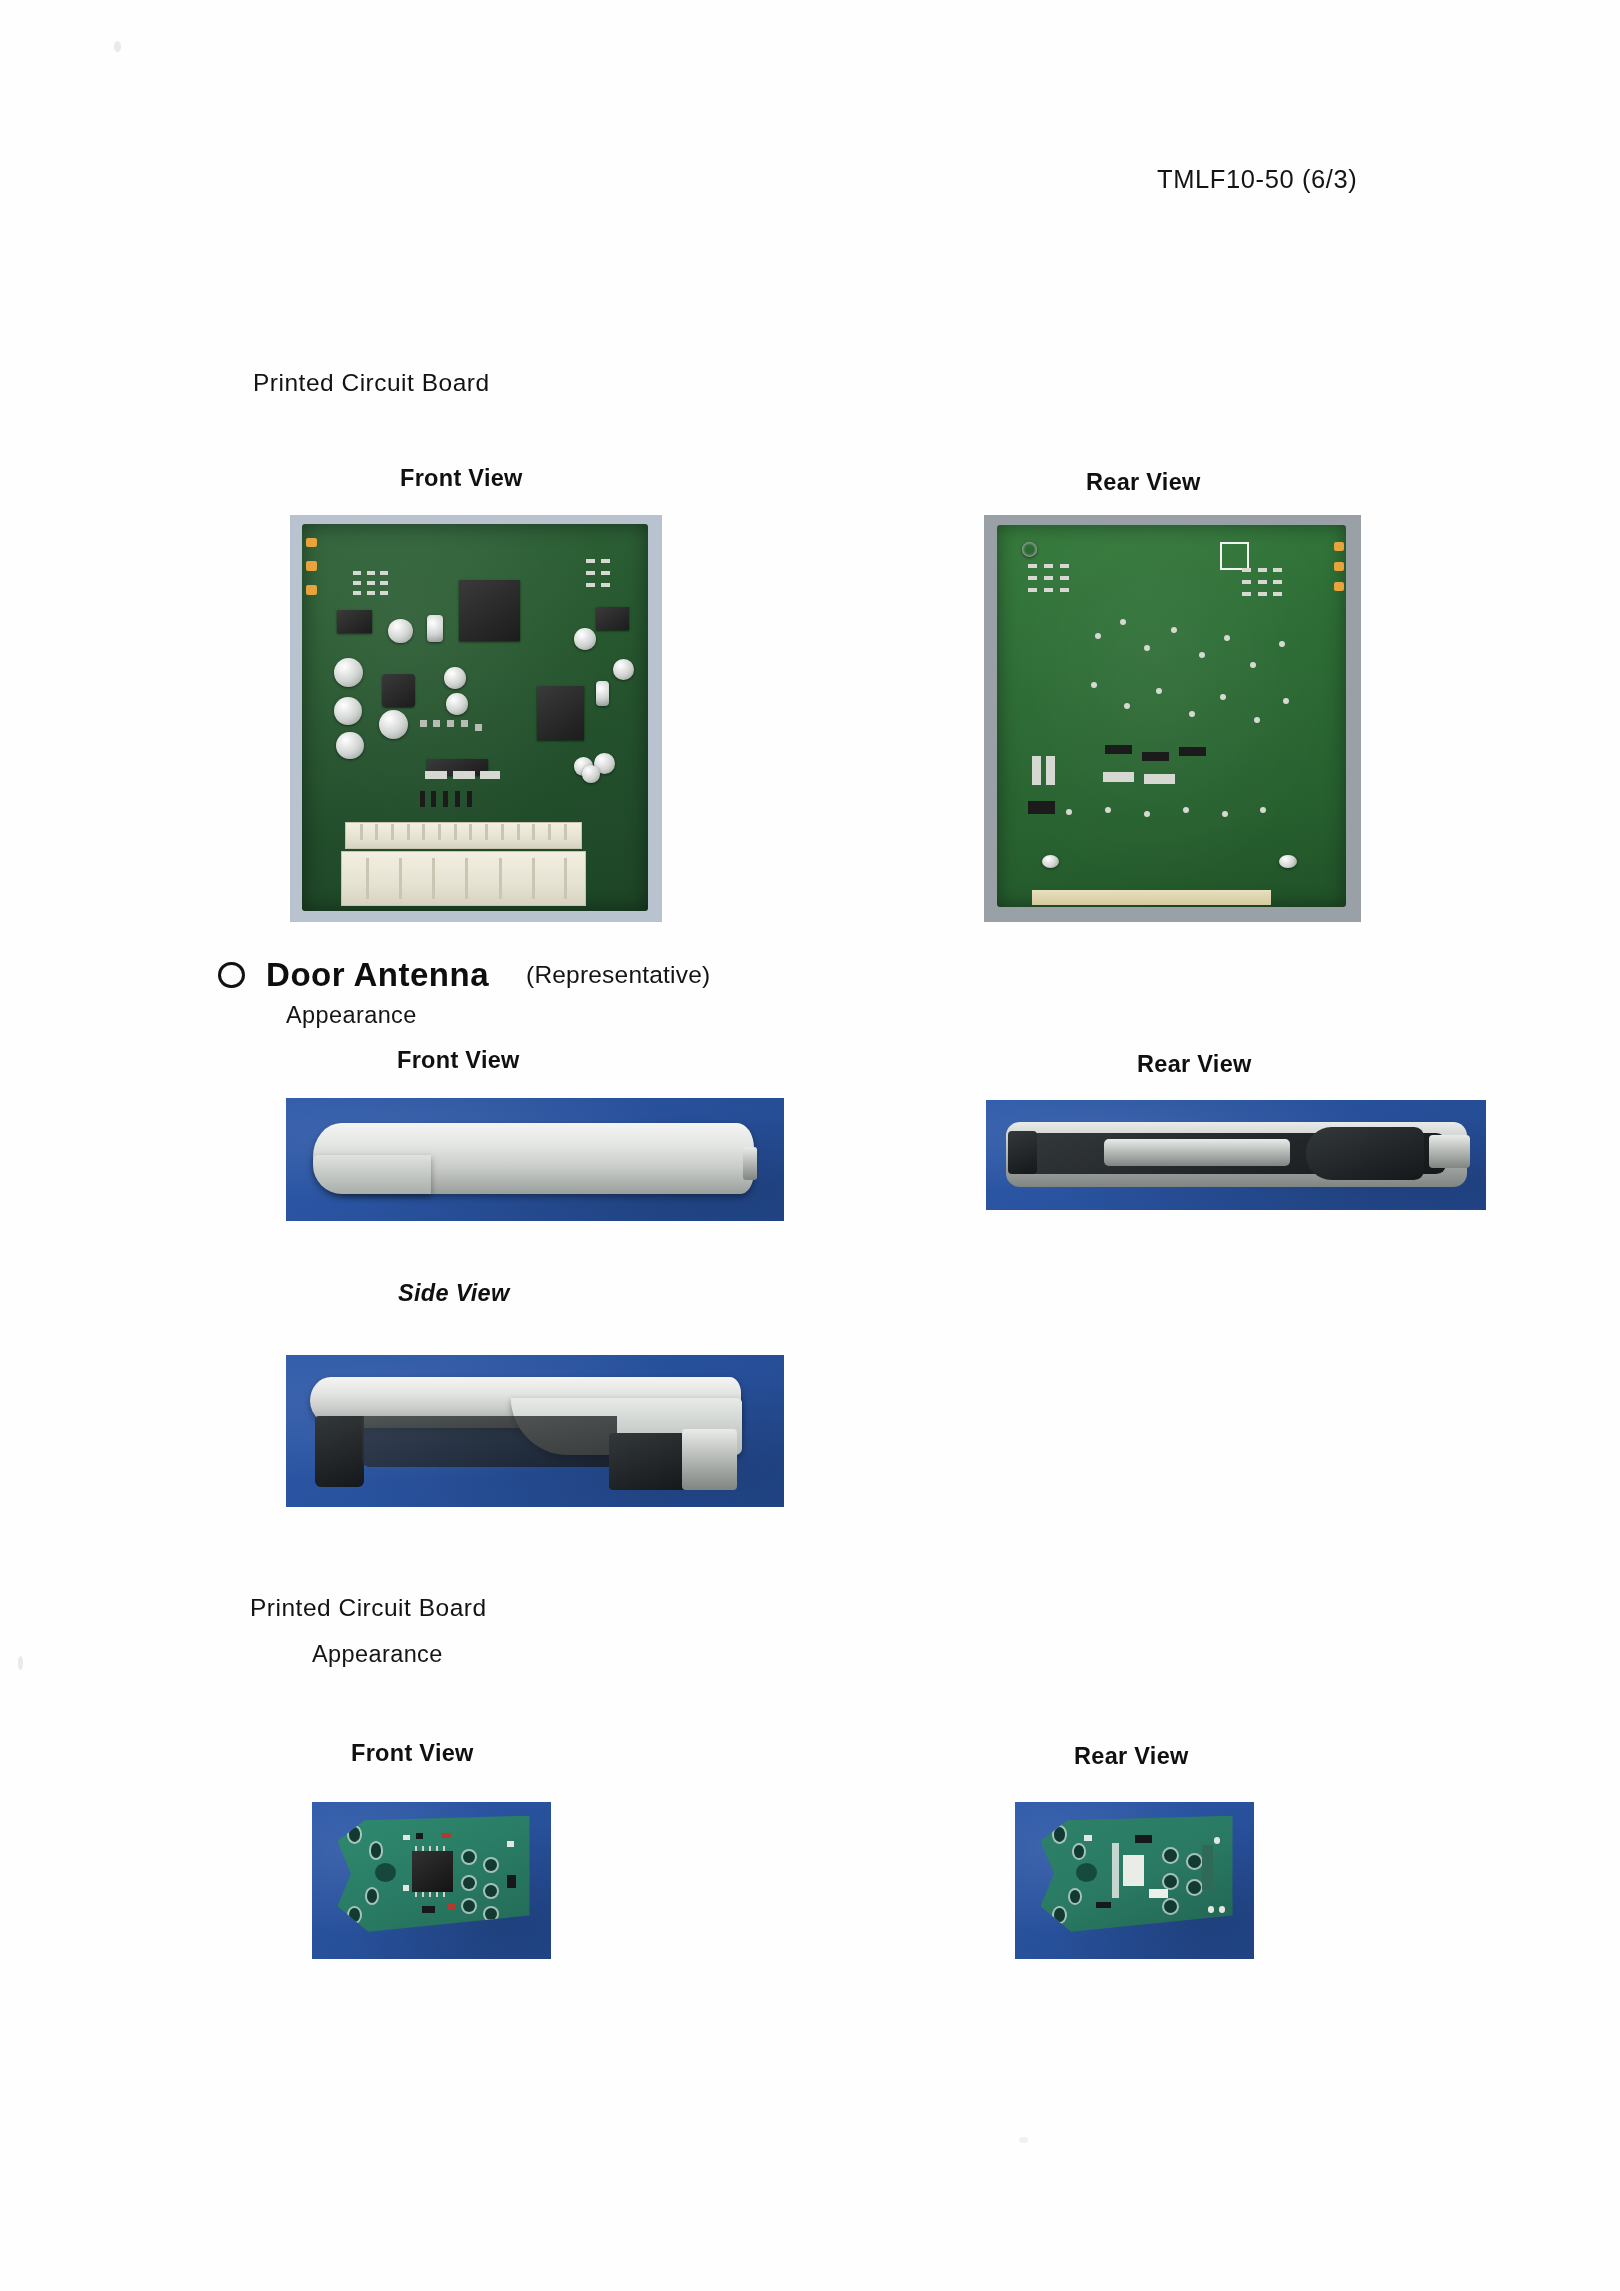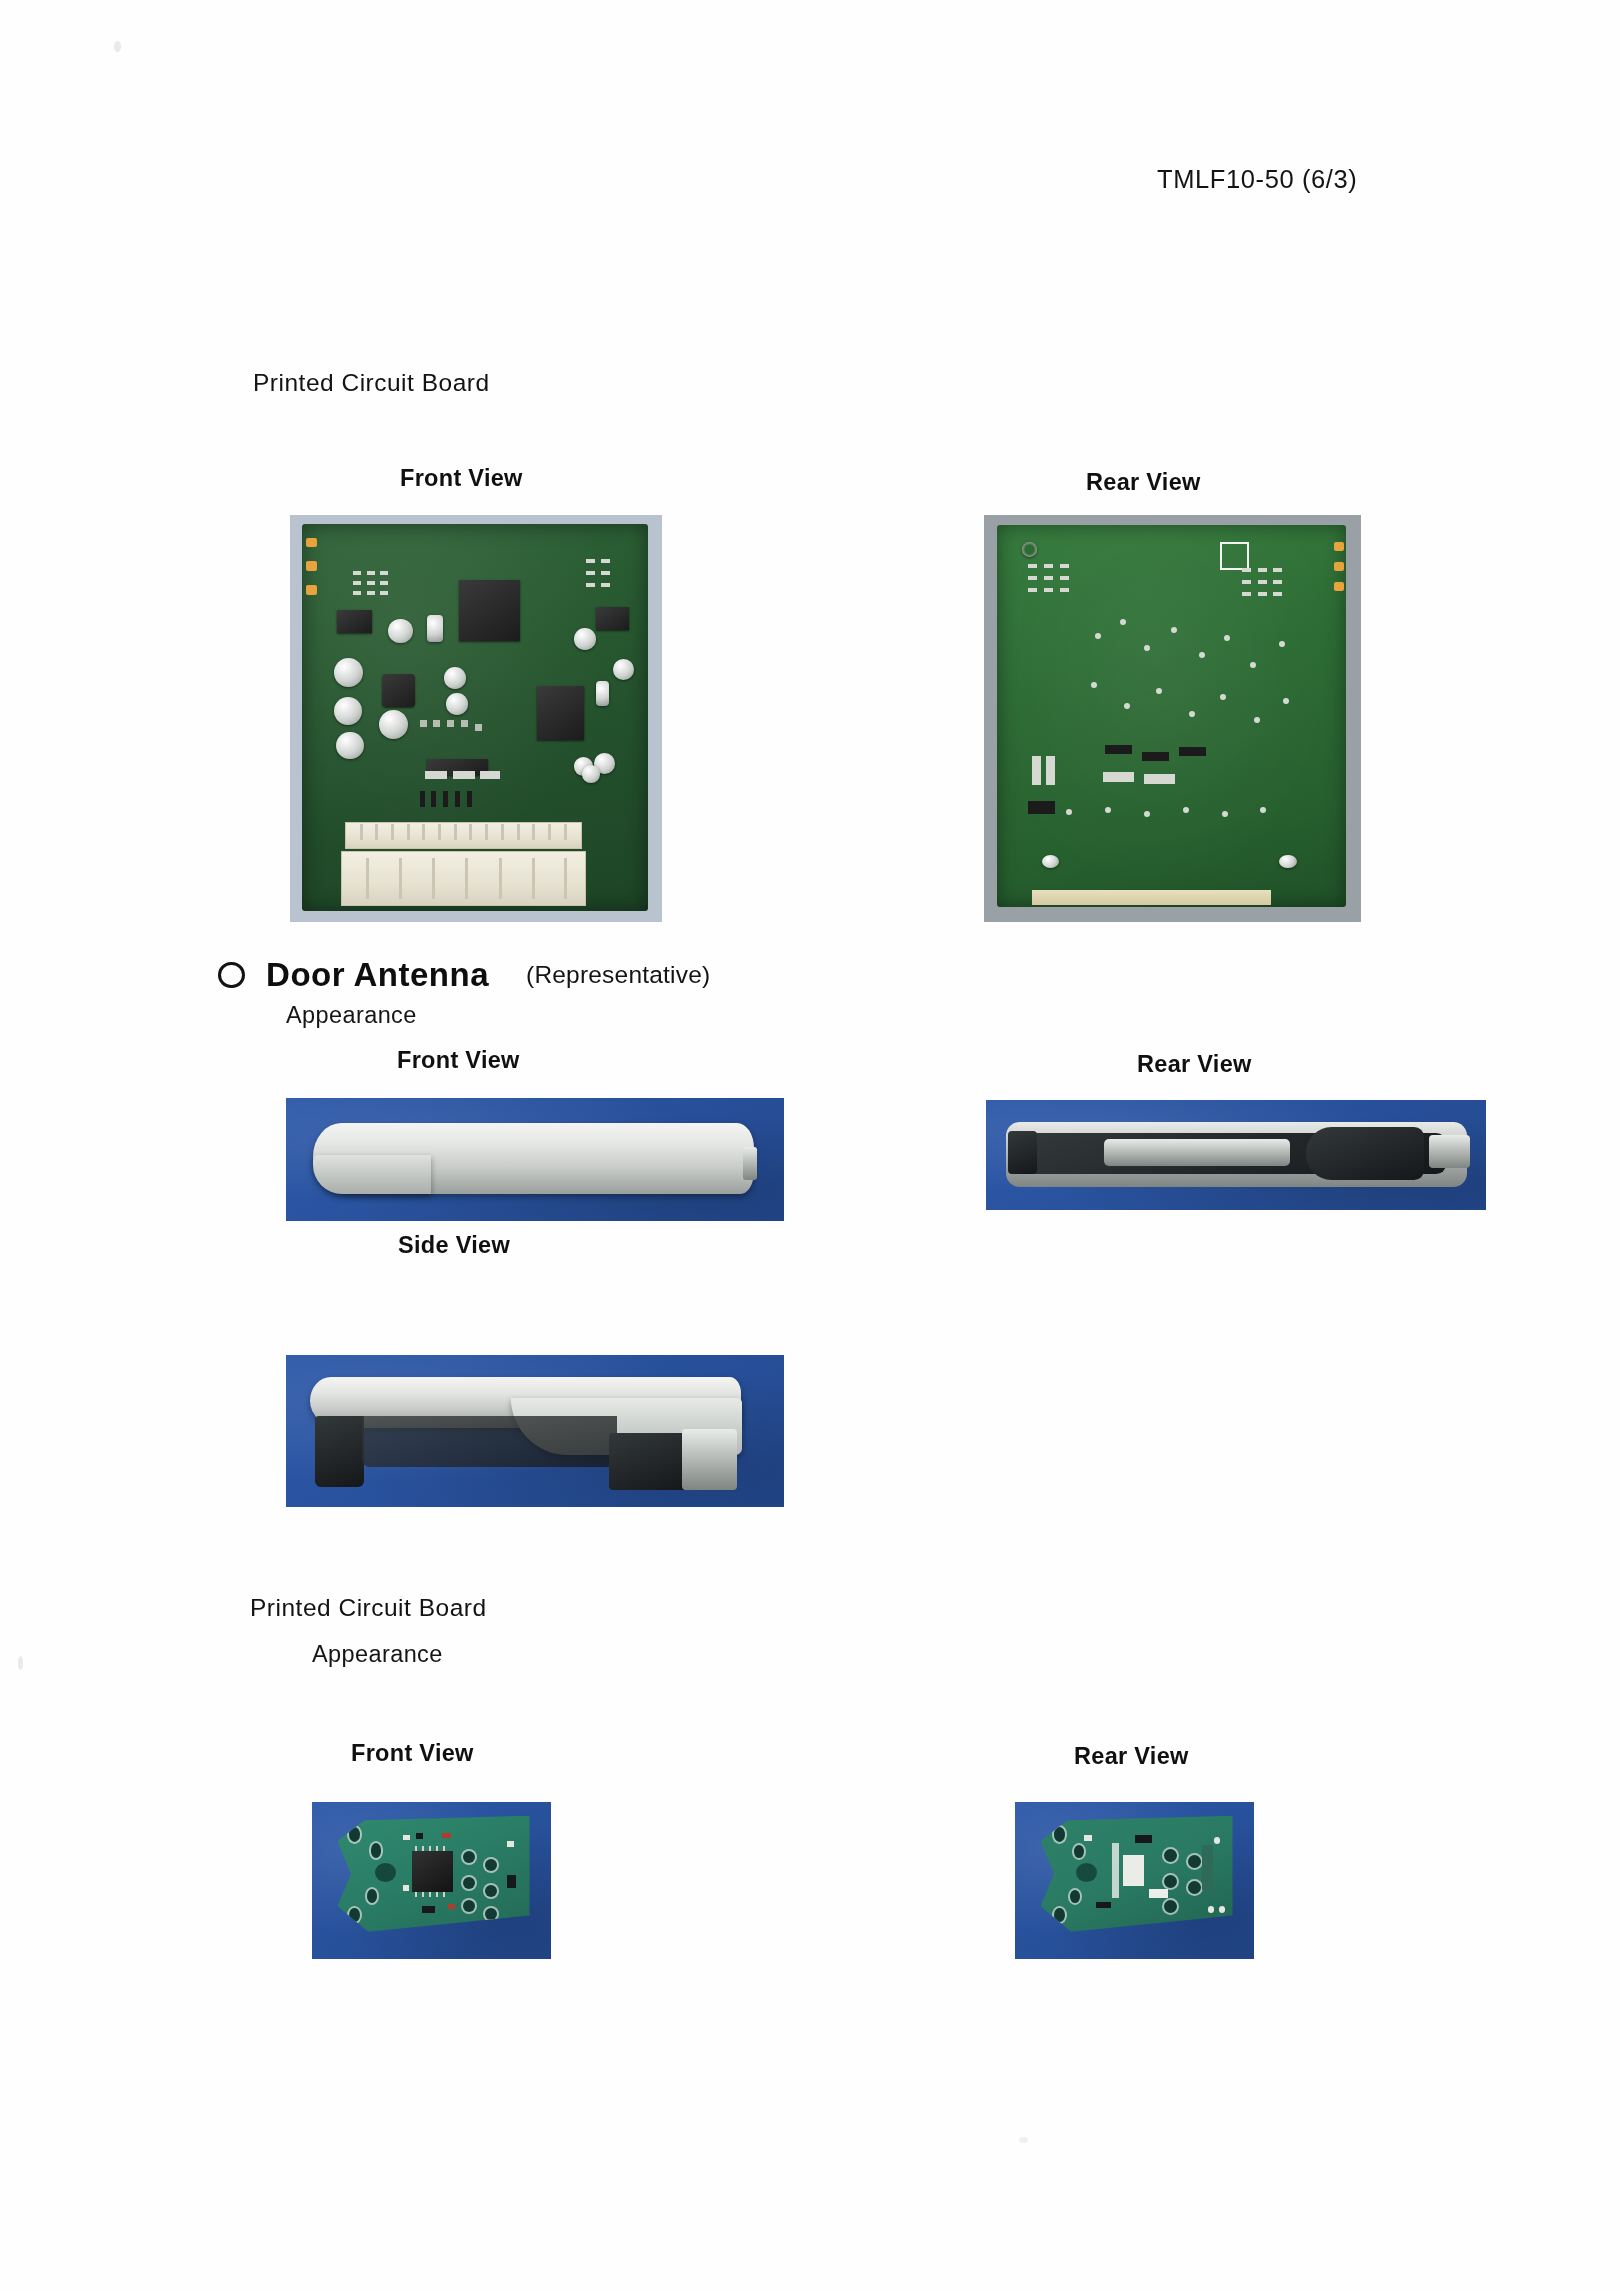--- a/index.html
+++ b/index.html
@@ -307,21 +307,21 @@
 
   <div class="da-row">
     <div class="da-bullet"></div>
     <div class="da-name">Door Antenna</div>
     <div class="da-rep">(Representative)</div>
   </div>
   <div class="sub-title" style="left:286px;top:1002px;">Appearance</div>
 
   <div class="view-label" style="left:397px;top:1047px;">Front View</div>
   <div class="view-label" style="left:1137px;top:1051px;">Rear View</div>
-  <div class="view-label" style="left:398px;top:1232px;">Side View</div>
+  <div class="view-label" style="left:398px;top:1280px;font-style:italic;">Side View</div>
 
   <div class="photo bluebg tex" style="left:286px;top:1098px;width:498px;height:123px;">
     <div class="handle-body" style="left:27.4px;top:24.5px;width:441px;height:71px;border-radius:33px 19.6px 15.7px 41px / 39px 29px 25.5px 43px;"></div>
     <div class="handle-body" style="left:27.4px;top:57px;width:118px;height:39px;border-radius:5.9px 0 0 29px;background:linear-gradient(180deg,#dfe2de,#a9aeab);"></div>
     <div class="metal" style="left:457px;top:49px;width:13.7px;height:33px;border-radius:2.9px;"></div>
   </div>
 
   <div class="photo bluebg tex" style="left:986px;top:1100px;width:500px;height:110px;">
     <div class="metal" style="left:19.6px;top:21.6px;width:461px;height:65px;border-radius:13.7px;"></div>
     <div class="blk" style="left:37px;top:33px;width:423px;height:41px;border-radius:9.8px;"></div>

